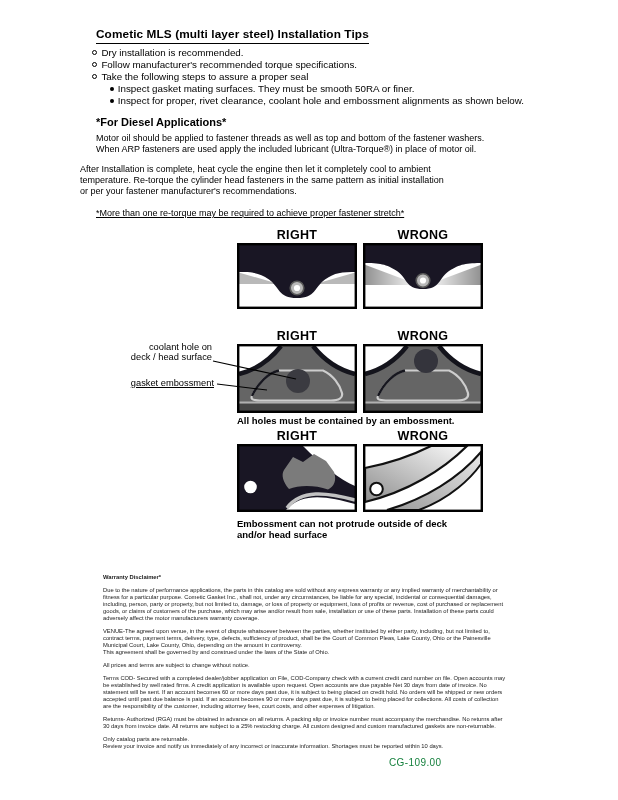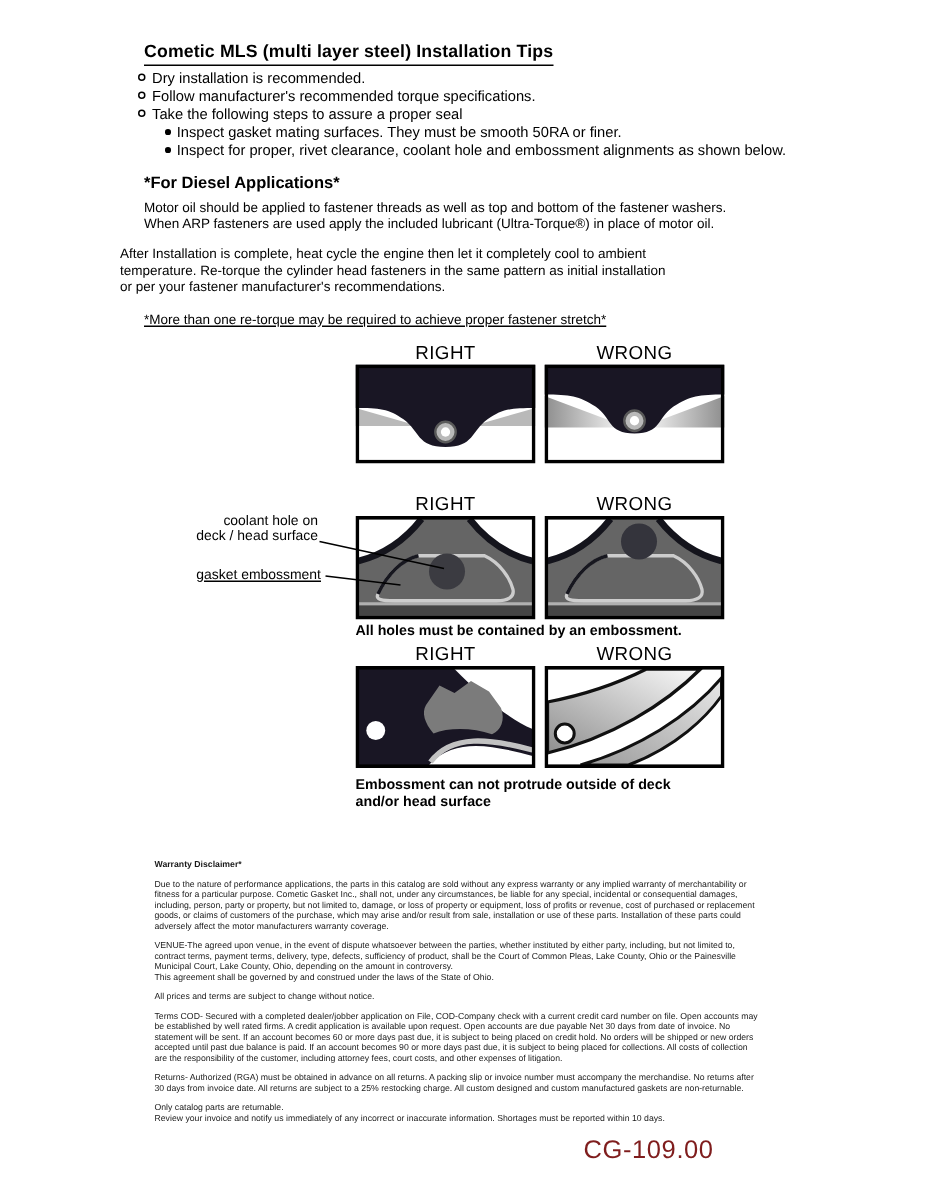--- a/index.html
+++ b/index.html
@@ -21,28 +21,28 @@
   }
   .fbullet {
     display:inline-block; width:3.8px; height:3.8px; background:#000;
     border-radius:50%; margin-right:4px; vertical-align:1px;
   }
   .h2 { left:96px; top:116px; font-size:11px; font-weight:bold;text-align:center; }
   .body-para { font-size:9px; line-height:10.8px; white-space:pre-line; }
   .p1 { left:96px; top:133px; }
   .p2 { left:80px; top:164px; }
   .note { left:96px; top:208px; font-size:9px; white-space:nowrap;text-decoration:underline; }
-  .dg-label { width:120px; text-align:center; font-size:12.5px; font-weight:normal; letter-spacing:0.3px; }
+  .dg-label { width:120px; text-align:center; font-size:12.5px; font-weight:bold; letter-spacing:0.3px; }
   .dg-caption { font-size:9.5px; font-weight:bold; white-space:pre-line; line-height:10.5px; }
   .callout { font-size:9.3px; line-height:10.2px; text-align:right; white-space:pre-line; }
   .dbox { display:block; }
   .disc { left:103px; top:574px; width:440px; font-size:5.8px; line-height:7px; color:#1a1a1a; }
   .disc p { margin:0 0 6px 0; white-space:pre-line; }
   .disc .dh { font-weight:bold; margin-bottom:6px; }
-  .footer-code { left:389px; top:757px; font-size:17px; letter-spacing:0.4px; color:#7f1d1d; }
+  .footer-code { left:389px; top:757px; font-size:10px; letter-spacing:0.4px; color:#15803d; }
   svg { display:block; }
 </style>
 </head>
 <body>
 
 <div class="page">
 
   <div class="abs title">Cometic MLS (multi layer steel) Installation Tips</div>
 
   <div class="abs tips">

